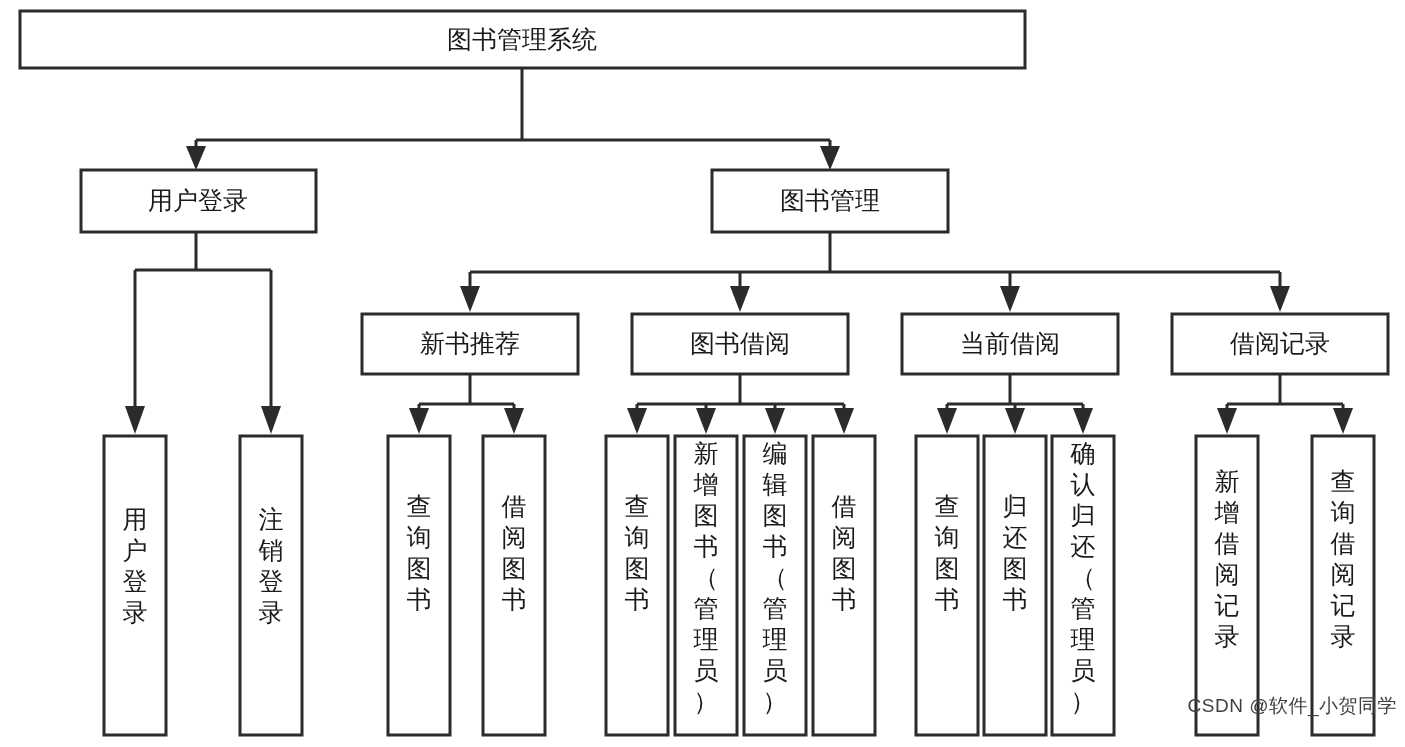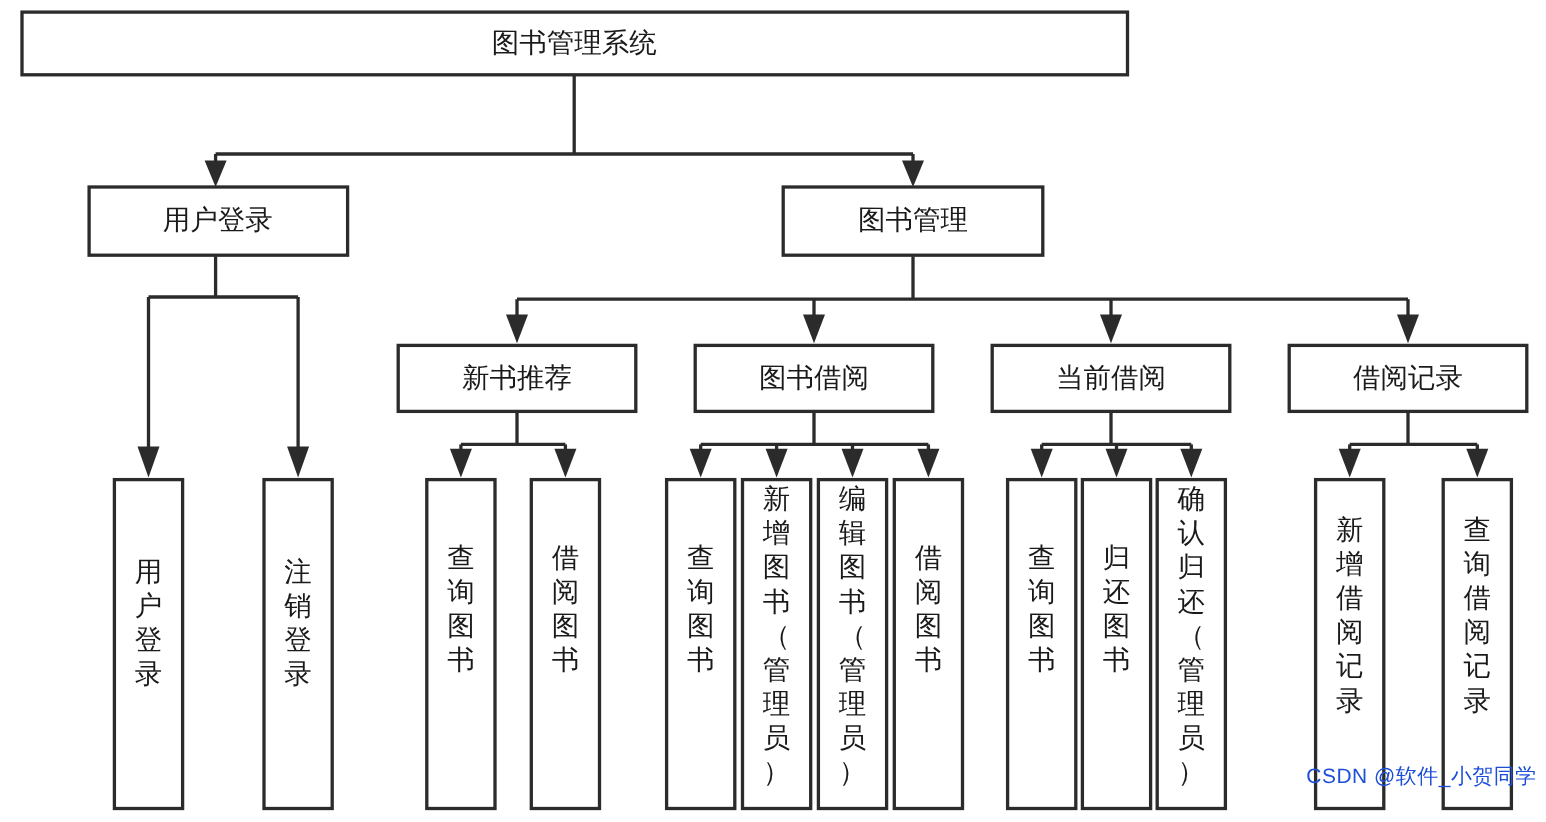--- a/index.html
+++ b/index.html
@@ -58,21 +58,21 @@
     font-size: 25px;
     fill: #1a1a1a;
     text-anchor: middle;
   }
   .watermark {
     position: absolute;
     right: 8px;
     bottom: 6px;
     font-family: "Liberation Sans", "DejaVu Sans", sans-serif;
     font-size: 19px;
-    color: #1d4ed8;
+    color: #404040;
     letter-spacing: 0.5px;
     white-space: nowrap;
     user-select: none;
   }
 </style>
 </head>
 <body>
 
 <div id="diagram-root">
   <svg id="flow" viewBox="0 0 1405 747" xmlns="http://www.w3.org/2000/svg">

